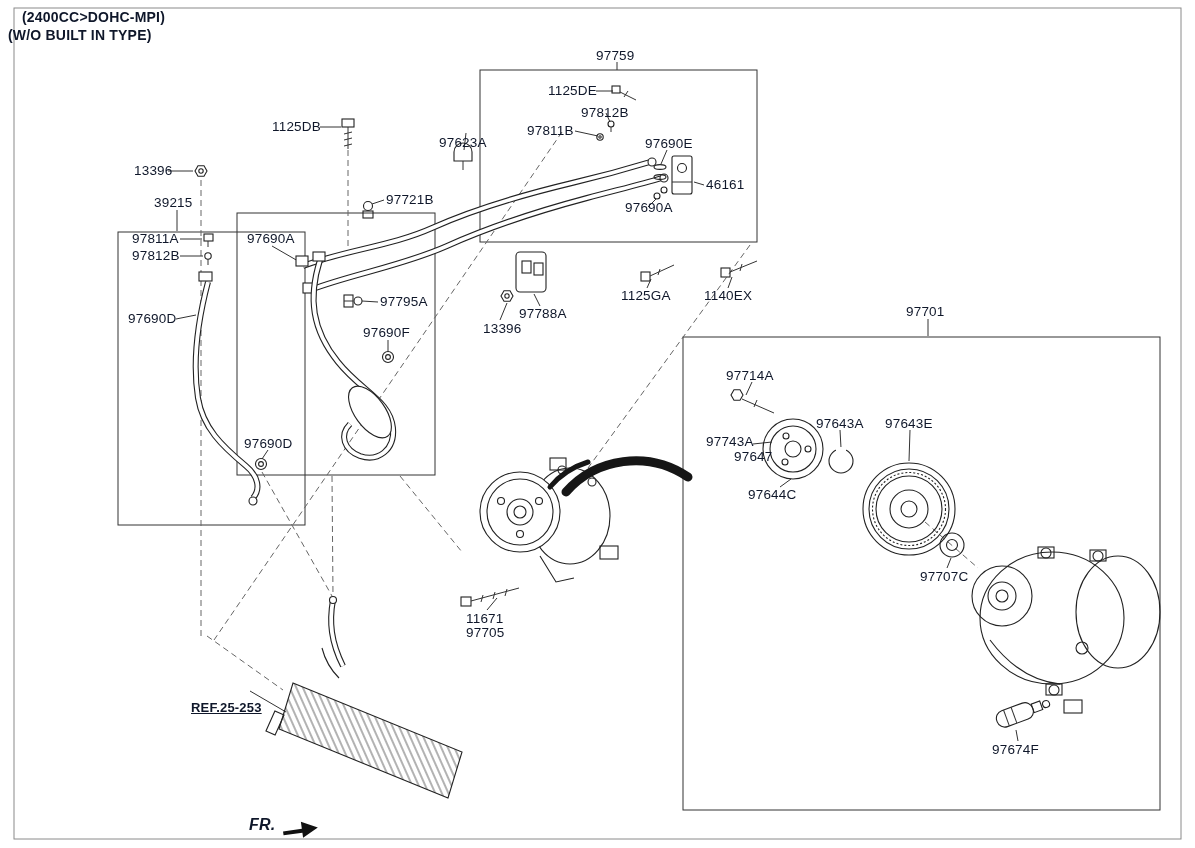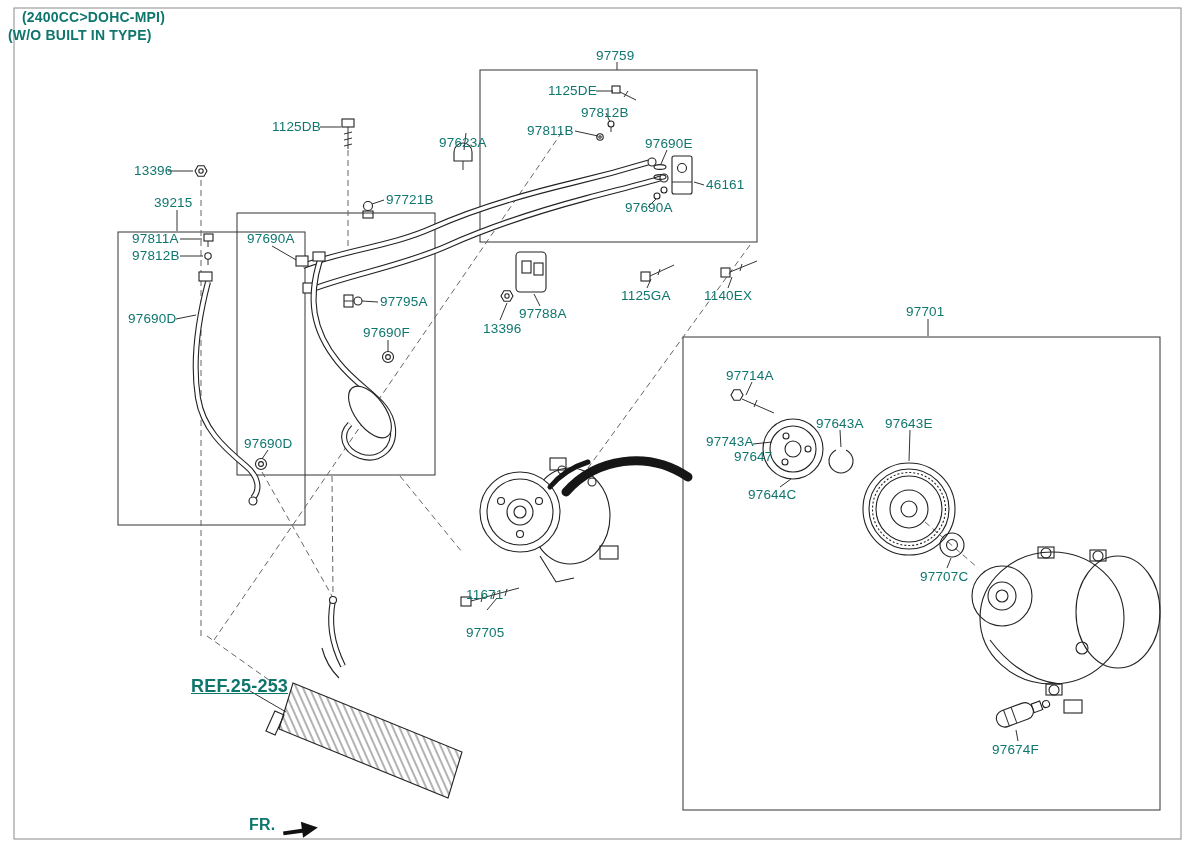--- a/index.html
+++ b/index.html
@@ -1,21 +1,21 @@
 <!DOCTYPE html>
 <html><head>
 <meta charset="utf-8">
 <style>
   html,body{margin:0;padding:0;background:#ffffff;}
   body{width:1195px;height:848px;position:relative;font-family:"Liberation Sans",sans-serif;color:#111;overflow:hidden;}
   .stage{position:absolute;left:0;top:0;}
-  .lbl{position:absolute;font-size:13.5px;line-height:1.1;white-space:nowrap;color:#0f766e;letter-spacing:.2px;}
+  .lbl{position:absolute;font-size:13.5px;line-height:1.1;white-space:nowrap;color:#0f172a;letter-spacing:.2px;}
   .hdr{font-size:14px;font-weight:bold;}
-  .ref{font-weight:bold;text-decoration:underline;font-size:18px;}
-  .fr{font-weight:bold;font-size:16px;}
+  .ref{font-weight:bold;text-decoration:underline;font-size:13px;margin-top:24px;}
+  .fr{font-weight:bold;font-size:16px;font-style:italic;}
   
   .frame{fill:none;stroke:#8a8a8a;stroke-width:1;}
   .thin{fill:none;stroke:#333;stroke-width:1;}
   .dash{stroke:#666;stroke-width:1;stroke-dasharray:6 4;fill:none;}
   .lead{stroke:#333;stroke-width:1;fill:none;}
   .part{fill:none;stroke:#222;stroke-width:1.1;}
   .partw{fill:#ffffff;stroke:#222;stroke-width:1.1;}
   .tube-o{fill:none;stroke:#222;stroke-width:6;}
   .tube-i{fill:none;stroke:#ffffff;stroke-width:3.8;}
   .blackhose{fill:none;stroke:#161616;stroke-linecap:round;}
@@ -322,18 +322,18 @@
 <div class="lbl" style="left:363px;top:326px">97690F</div>
 <div class="lbl" style="left:906px;top:305px">97701</div>
 <div class="lbl" style="left:726px;top:369px">97714A</div>
 <div class="lbl" style="left:816px;top:417px">97643A</div>
 <div class="lbl" style="left:885px;top:417px">97643E</div>
 <div class="lbl" style="left:706px;top:435px">97743A</div>
 <div class="lbl" style="left:734px;top:450px">97647</div>
 <div class="lbl" style="left:748px;top:488px">97644C</div>
 <div class="lbl" style="left:244px;top:437px">97690D</div>
 <div class="lbl" style="left:920px;top:570px">97707C</div>
-<div class="lbl" style="left:466px;top:588px">11671</div>
+<div class="lbl" style="left:466px;top:612px">11671</div>
 <div class="lbl" style="left:466px;top:626px">97705</div>
 <div class="lbl" style="left:992px;top:743px">97674F</div>
 
 <div class="lbl ref" style="left:191px;top:677px">REF.25-253</div>
 <div class="lbl fr" style="left:249px;top:816px">FR.</div>
 
 </body></html>

